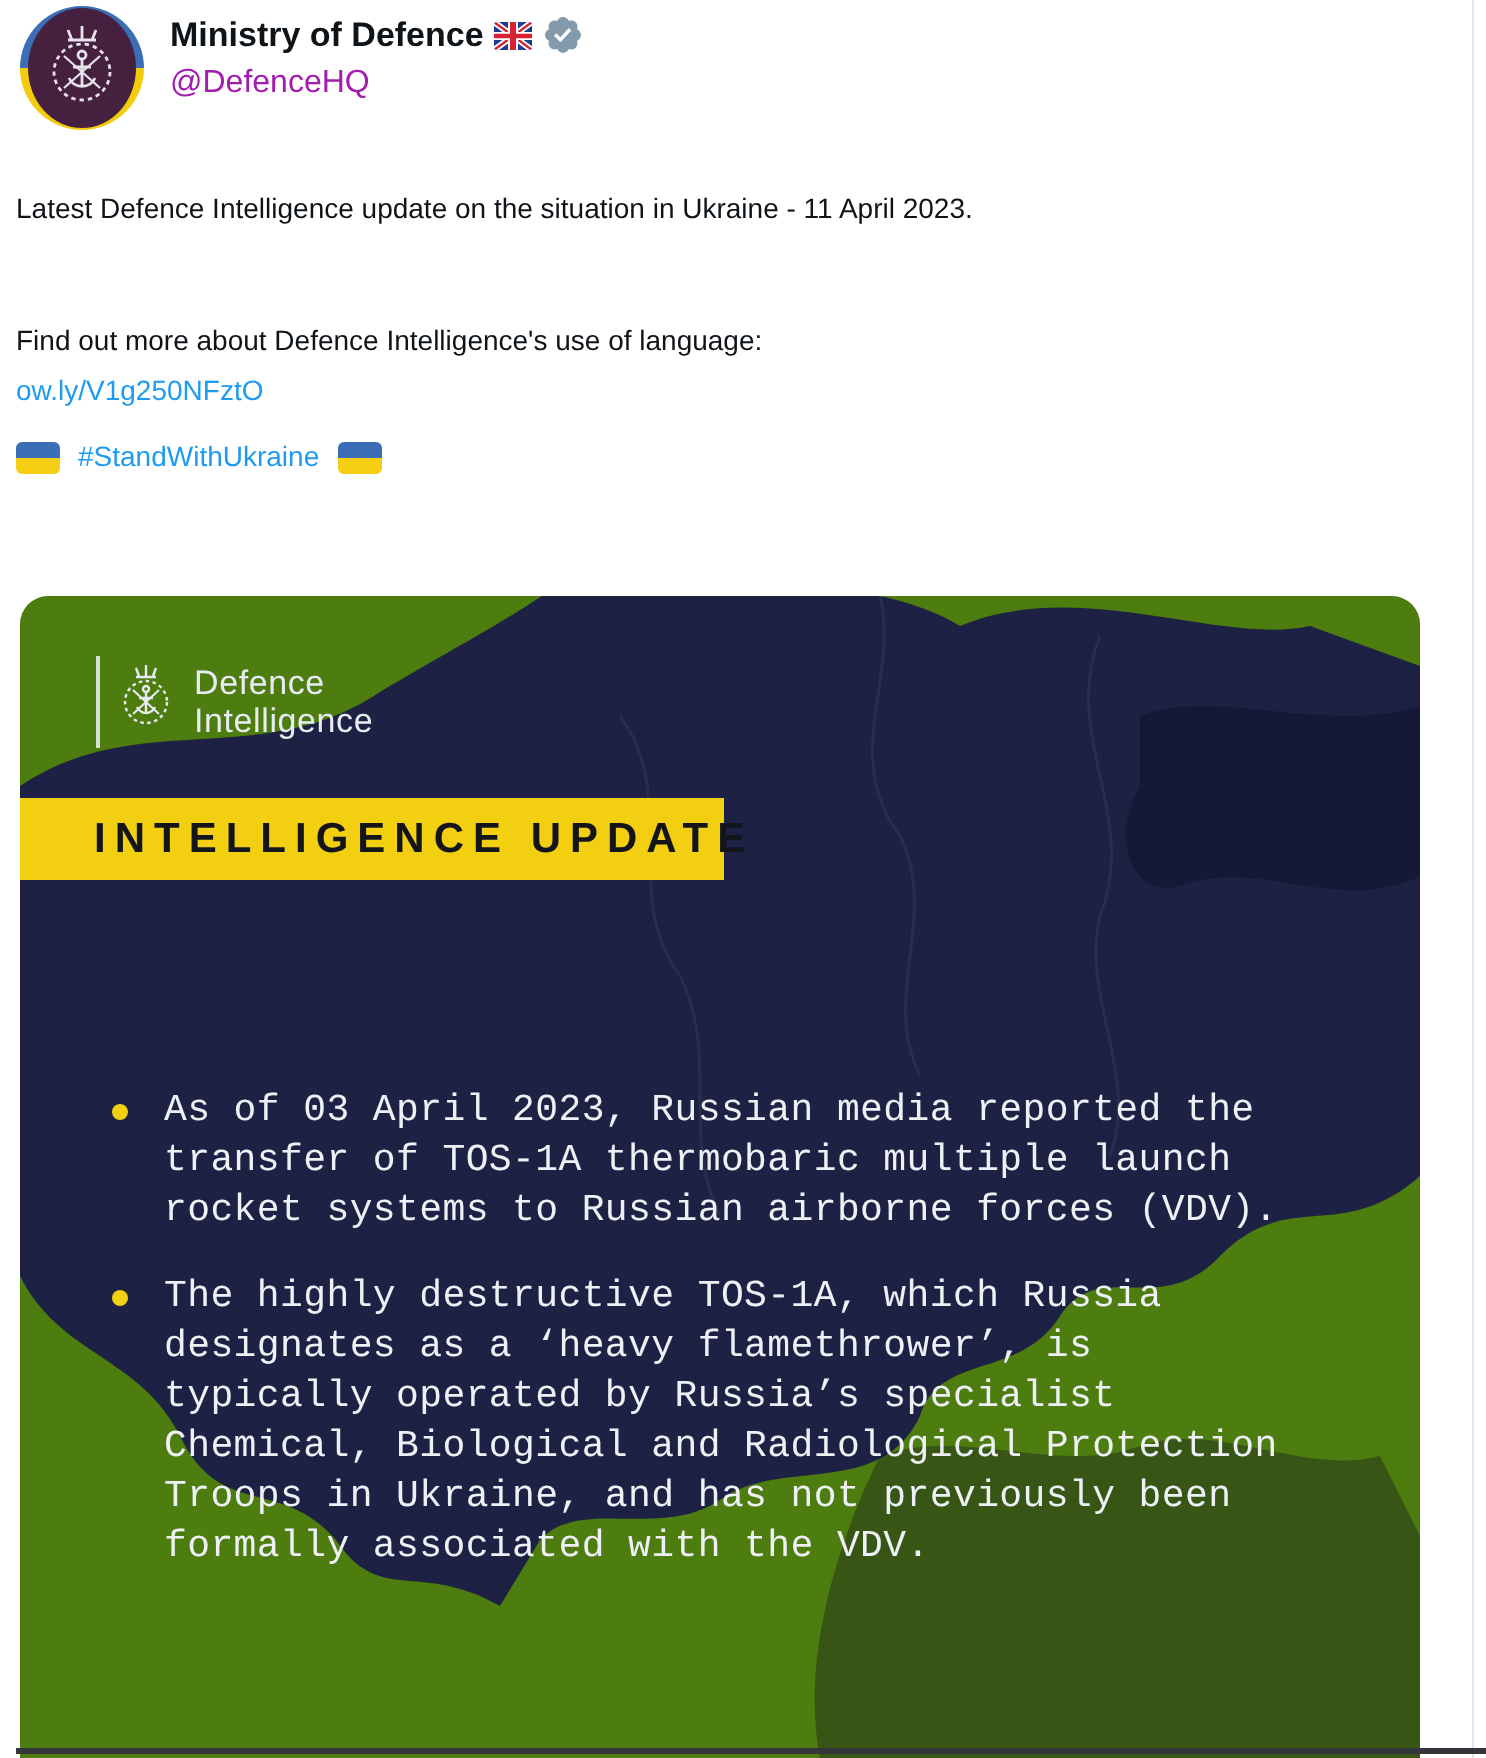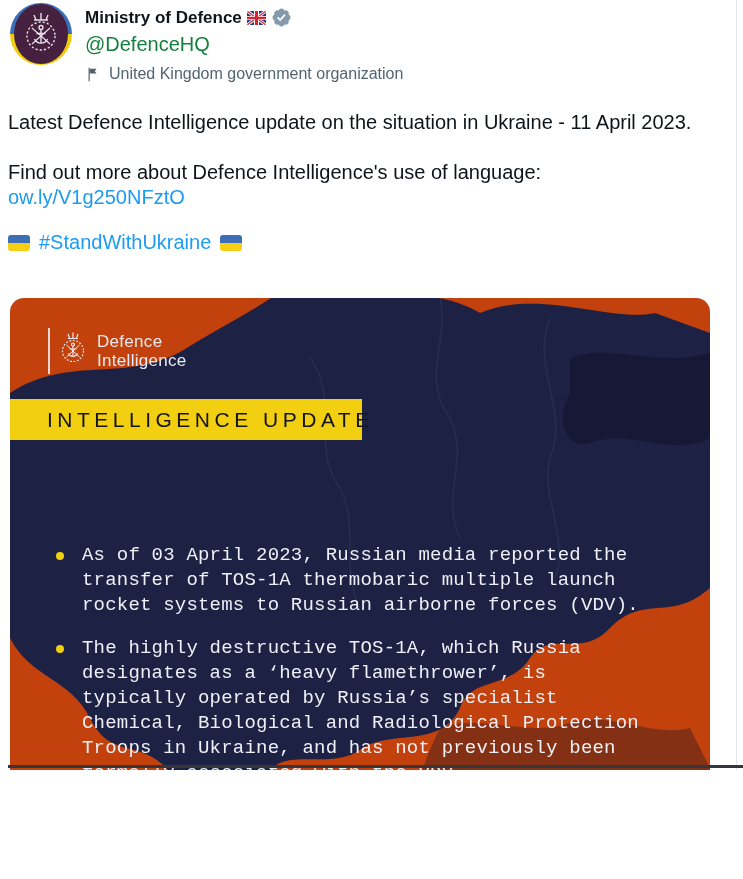--- a/index.html
+++ b/index.html
@@ -1,60 +1,60 @@
 <!DOCTYPE html>
 <html><head>
 <meta charset="utf-8">
 <style>
   * { margin:0; padding:0; box-sizing:border-box; }
   html,body { background:#fff; }
   body { font-family:"Liberation Sans", sans-serif; }
-  .page { position:relative; width:743px; height:770px; background:#fff; overflow:hidden; }
+  .page { position:relative; width:743px; height:879px; background:#fff; overflow:hidden; }
 
   
   .tweet-header { display:flex; padding:3px 16px 0 10px; }
   .avatar { position:relative; width:62px; height:62px; border-radius:50%; overflow:hidden; flex:0 0 62px;
             background:linear-gradient(#3B6EB5 0 50%, #F2CC0C 50% 100%); cursor:pointer; }
   .avatar-inner { position:absolute; left:4px; top:1px; width:54px; height:60px; border-radius:50%; background:#46203F; }
   .avatar svg { position:absolute; left:11px; top:5px; }
   .author-block { padding-left:13px; padding-top:4px; }
   .name-row { display:flex; align-items:center; gap:5px; }
   .name { font-size:17px; font-weight:700; color:#0F1419; }
   .uk-flag { display:inline-block; line-height:0; }
   .verified { display:inline-block; line-height:0; }
-  .handle { margin-top:5px; font-size:20px; color:#15803d; }
+  .handle { margin-top:5px; font-size:16px; color:#a21caf; }
   .org-row { margin-top:9px; display:flex; align-items:center; gap:7px; font-size:16px; color:#536471; }
 
   
-  .tweet-body { padding:0 39px 0 8px; font-size:20px; line-height:25px; color:#0F1419; }
+  .tweet-body { padding:0 39px 0 8px; font-size:14px; line-height:25px; color:#0F1419; }
   .tweet-body .p1 { margin-top:27px; width:700px; }
-  .tweet-body .p2 { margin-top:25px; width:700px; }
+  .tweet-body .p2 { margin-top:41px; width:700px; }
   .tweet-link { color:#1D9BF0; text-decoration:none; cursor:pointer;text-align:right; }
-  .hashtag-row { margin-top:20px; display:flex; align-items:center; gap:9px; }
+  .hashtag-row { margin-top:8px; display:flex; align-items:center; gap:9px; }
   .ua-flag { width:22px; height:16px; border-radius:3px;
              background:linear-gradient(#3B6EB5 0 50%, #F6CF15 50% 100%); }
 
   
   .card { position:absolute; left:10px; top:298px; width:700px; height:581px;
-          border-radius:14px 14px 0 0; overflow:hidden; background:#c2410c; cursor:pointer; }
+          border-radius:14px 14px 0 0; overflow:hidden; background:#4d7c0f; cursor:pointer; }
   .card-map { position:absolute; inset:0; }
 
   .di-logo { position:absolute; left:38px; top:30px; display:flex; align-items:center; }
   .logo-bar { width:2px; height:46px; background:rgba(240,242,248,.85); }
   .logo-crest { margin-left:8px; line-height:0; }
   .logo-text { margin-left:9px; font-size:17px; line-height:19px; color:#E9EBF2; letter-spacing:.3px; }
 
   .update-block { position:absolute; left:517px; top:24px; width:178px; }
   .ua-stripe { height:10px; width:178px; background:linear-gradient(#3F6FBF 0 50%, #F2C40D 50% 100%); }
   .update-title { margin-top:11px; font-size:13.5px; font-weight:700; letter-spacing:2.6px; color:#F4F5F9; white-space:nowrap; }
   .update-date { margin-top:6px; font-size:14.5px; font-weight:700; font-style:italic; letter-spacing:1.4px; color:#F4F5F9; }
 
   .banner { position:absolute; left:0; top:101px; width:352px; height:41px; background:#F2CF11;
             display:flex; align-items:center; padding-left:37px; }
-  .banner-text { font-size:21px; font-weight:400; letter-spacing:4.5px; color:#14141B; white-space:nowrap; }
+  .banner-text { font-size:21px; font-weight:700; letter-spacing:4.5px; color:#14141B; white-space:nowrap; }
 
   .bullets { position:absolute; left:46px; top:245px; width:601px; }
   .bullet { display:flex; margin-bottom:18px;font-family:Liberation Mono, monospace; }
   .bullet-dot { flex:0 0 8px; width:8px; height:8px; border-radius:50%; background:#F2CF11; margin-top:9px; margin-right:18px; }
   .bullet-text { font-size:19px; line-height:25px; color:#EEF0F6; letter-spacing:.2px; }
 
   
   .right-border { position:absolute; top:0; left:736px; width:1px; height:879px; background:#E3E6E8; }
   .bottom-edge { position:absolute; left:8px; right:0; bottom:2px; height:3px; background:#33373B; }
 </style>
@@ -97,27 +97,20 @@
             </g>
           </svg>
         </span>
         <span class="verified">
           <svg width="21" height="21" viewBox="0 0 24 24" fill="#829AAB">
             <path d="M22.25 12c0-1.43-.88-2.67-2.19-3.34.46-1.39.2-2.9-.81-3.91s-2.52-1.27-3.91-.81c-.66-1.31-1.91-2.19-3.34-2.19s-2.67.88-3.33 2.19c-1.4-.46-2.91-.2-3.92.81s-1.26 2.52-.8 3.91c-1.31.67-2.2 1.91-2.2 3.34s.89 2.67 2.2 3.34c-.46 1.39-.21 2.9.8 3.91s2.52 1.26 3.91.81c.67 1.31 1.91 2.19 3.34 2.19s2.68-.88 3.34-2.19c1.39.45 2.9.2 3.91-.81s1.27-2.52.81-3.91c1.31-.67 2.19-1.91 2.19-3.34zm-11.71 4.2L6.8 12.46l1.41-1.42 2.26 2.26 4.8-5.23 1.47 1.36-6.2 6.77z"></path>
           </svg>
         </span>
       </div>
       <div class="handle">@DefenceHQ</div>
-      <div class="org-row">
-        <svg width="17" height="17" viewBox="0 0 24 24" fill="#536471">
-          <path d="M5 2.5h1.7v19H5z"></path>
-          <path d="M6.7 4h9.6l-2.4 3.3 2.4 3.3H6.7z"></path>
-        </svg>
-        <span>United Kingdom government organization</span>
-      </div>
     </div>
   </div>
 
   <div class="tweet-body">
     <p class="p1">Latest Defence Intelligence update on the situation in Ukraine - 11 April 2023.</p>
     <p class="p2">
       <span>Find out more about Defence Intelligence's use of language:</span><br>
       <a class="tweet-link">ow.ly/V1g250NFztO</a>
     </p>
     <div class="hashtag-row">

